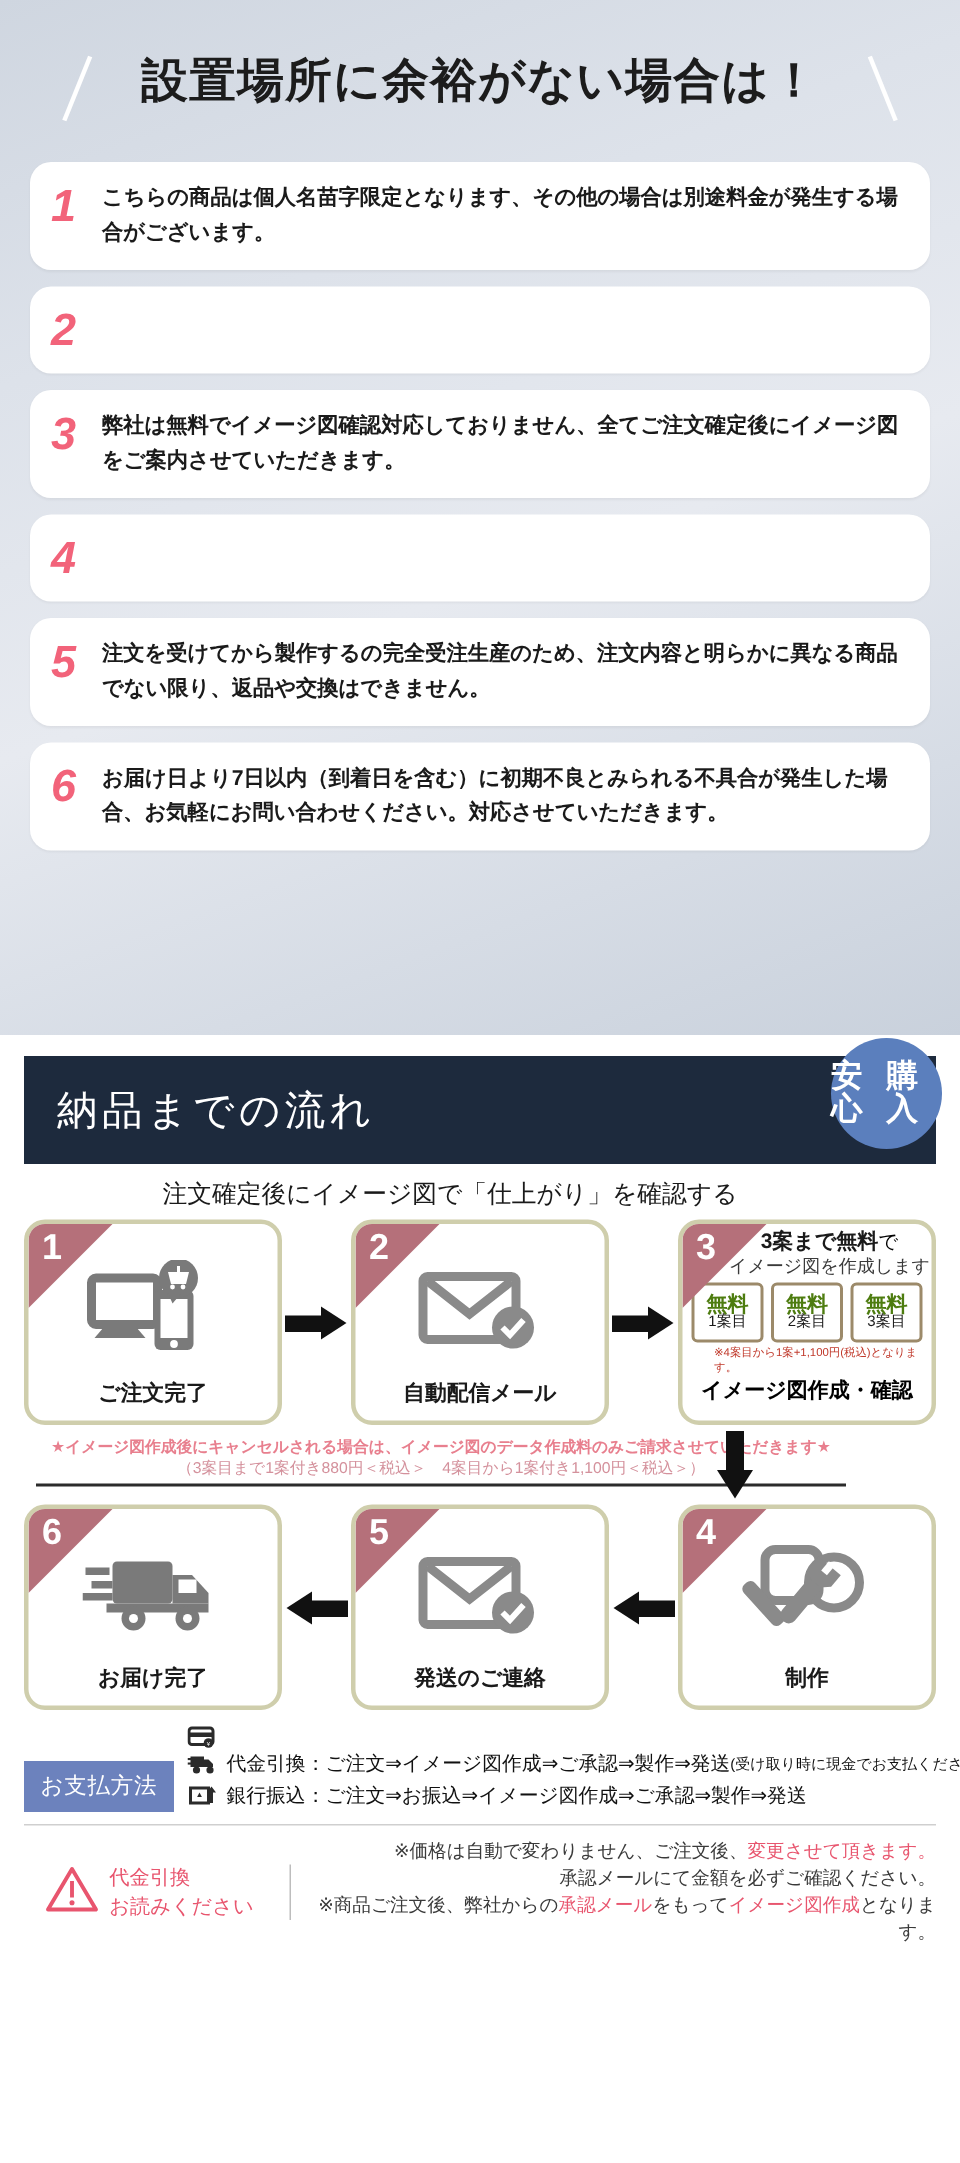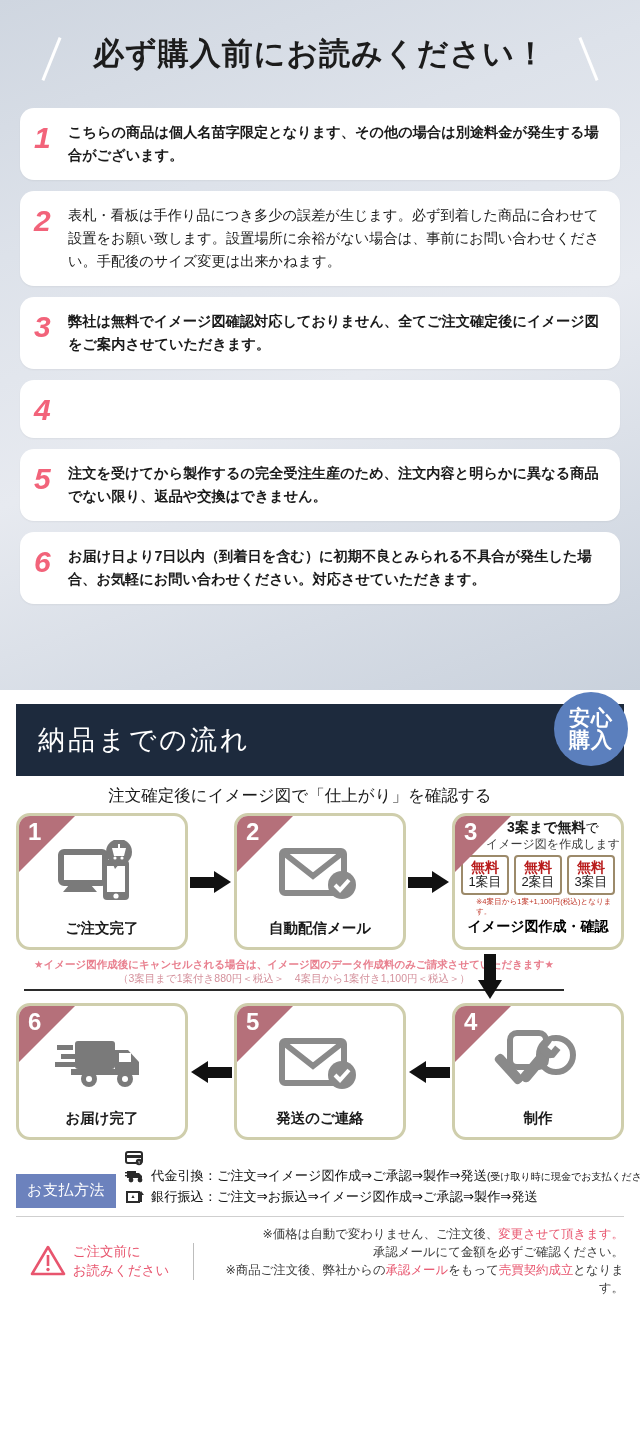--- a/index.html
+++ b/index.html
@@ -106,21 +106,20 @@
   #anshin-badge {
     position: absolute;
     right: 12px;
     top: 2px;
     width: 74px;
     height: 74px;
     border-radius: 50%;
     background: #5b7fbd;
     color: #ffffff;
     display: flex;
-    flex-direction: column;
     align-items: center;
     justify-content: center;
     line-height: 1.05;
     font-size: 21px;
     font-weight: bold;
     letter-spacing: 1px;
     z-index: 5;
   }
   #flow-subtitle {
     text-align: center;
@@ -217,22 +216,22 @@
   .s3-head .sub { display:block; font-size: 12px; color:#3a3a3a; padding-left:0; }
   .s3-boxes { display: flex; gap: 5px; justify-content: center; margin-top: 3px; }
   .s3-box {
     width: 48px; height: 40px;
     border: 2px solid #9c8a6a;
     border-radius: 4px;
     display: flex; flex-direction: column;
     align-items: center; justify-content: center;
     line-height: 1.05;
   }
-  .s3-box .muryo { font-size: 14px; font-weight: bold; color: #b91c1c; }
-  .s3-box .an { font-size: 13px; color: #1a1a1a; }
+  .s3-box .muryo { font-size: 14px; font-weight: bold; color: #4d7c0f; }
+  .s3-box .an { font-size: 10px; color: #1a1a1a; }
   .s3-note { font-size: 7.6px; color: #c0392b; text-align: left; margin-top: 2px; margin-left: 21px; }
   .s3-label { font-size: 14px; font-weight: bold; margin-top: 1px; }
 
   
   #mid-notice {
     position: relative;
     text-align: center;
     padding: 6px 0 3px 0;
     margin: 2px 60px 0 8px;
     border-bottom: 2px solid #2b2b2b;
@@ -324,32 +323,31 @@
   .pink { color: #e8556e; }
   .warn-indent { padding-left: 13px; }
 </style>
 </head>
 <body>
 
 <div id="notice-section">
 
   <div id="notice-header">
     <div class="slash left"></div>
-    <div id="notice-title">必ず購入前にお読みください！</div>
+    <div id="notice-title">設置場所に余裕がない場合は！</div>
     <div class="slash right"></div>
   </div>
 
   <div class="notice-card">
     <div class="notice-num">1</div>
     <div class="notice-body bold">こちらの商品は個人名苗字限定となります、その他の場合は別途料金が発生する場合がございます。</div>
   </div>
 
   <div class="notice-card">
     <div class="notice-num">2</div>
-    <div class="notice-body">表札・看板は手作り品につき多少の誤差が生じます。必ず到着した商品に合わせて設置をお願い致します。設置場所に余裕がない場合は、事前にお問い合わせください。手配後のサイズ変更は出来かねます。</div>
   </div>
 
   <div class="notice-card">
     <div class="notice-num">3</div>
     <div class="notice-body bold">弊社は無料でイメージ図確認対応しておりません、全てご注文確定後にイメージ図をご案内させていただきます。</div>
   </div>
 
   <div class="notice-card">
     <div class="notice-num">4</div>
   </div>
@@ -557,24 +555,24 @@
   <div id="bottom-warning">
     <div id="warn-left">
       <span>
         <svg width="36" height="32" viewBox="0 0 36 32">
           <polygon points="18,3 34,30 2,30" fill="none" stroke="#e8556e" stroke-width="2.6" stroke-linejoin="round"></polygon>
           <rect x="16.7" y="11" width="2.6" height="11" fill="#e8556e"></rect>
           <circle cx="18" cy="25.5" r="1.7" fill="#e8556e"></circle>
         </svg>
       </span>
       <span id="warn-text-l">
-        <span>ご注文前に</span><br>
+        <span>代金引換</span><br>
         <span>お読みください</span>
       </span>
     </div>
     <div id="warn-right">
       <div><span>※価格は自動で変わりません、ご注文後、</span><span class="pink">変更させて頂きます。</span></div>
       <div class="warn-indent">承認メールにて金額を必ずご確認ください。</div>
-      <div><span>※商品ご注文後、弊社からの</span><span class="pink">承認メール</span><span>をもって</span><span class="pink">売買契約成立</span><span>となります。</span></div>
+      <div><span>※商品ご注文後、弊社からの</span><span class="pink">承認メール</span><span>をもって</span><span class="pink">イメージ図作成</span><span>となります。</span></div>
     </div>
   </div>
 
 </div>
 
 </body></html>

